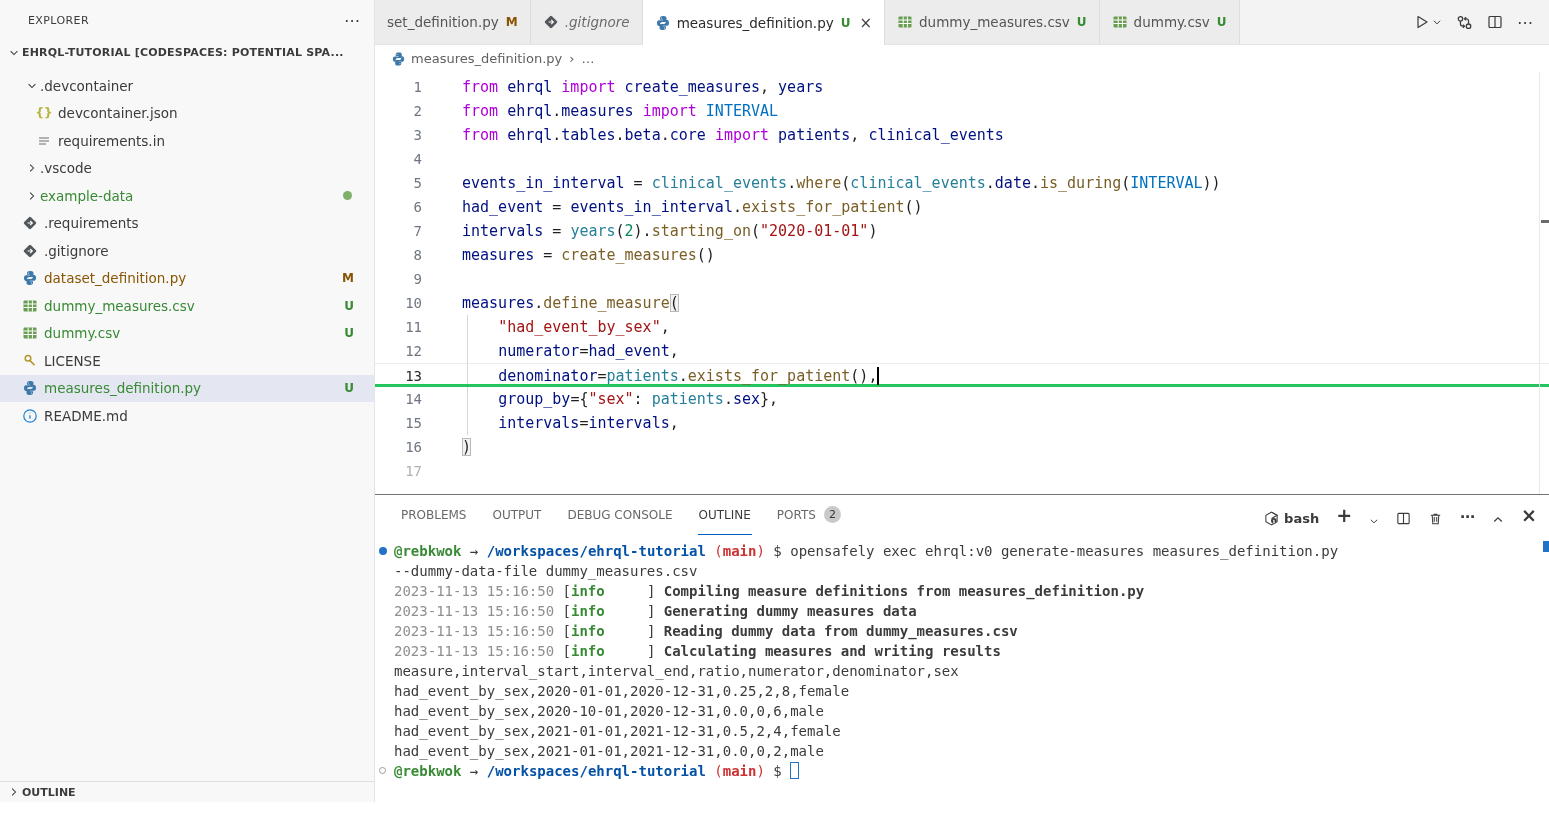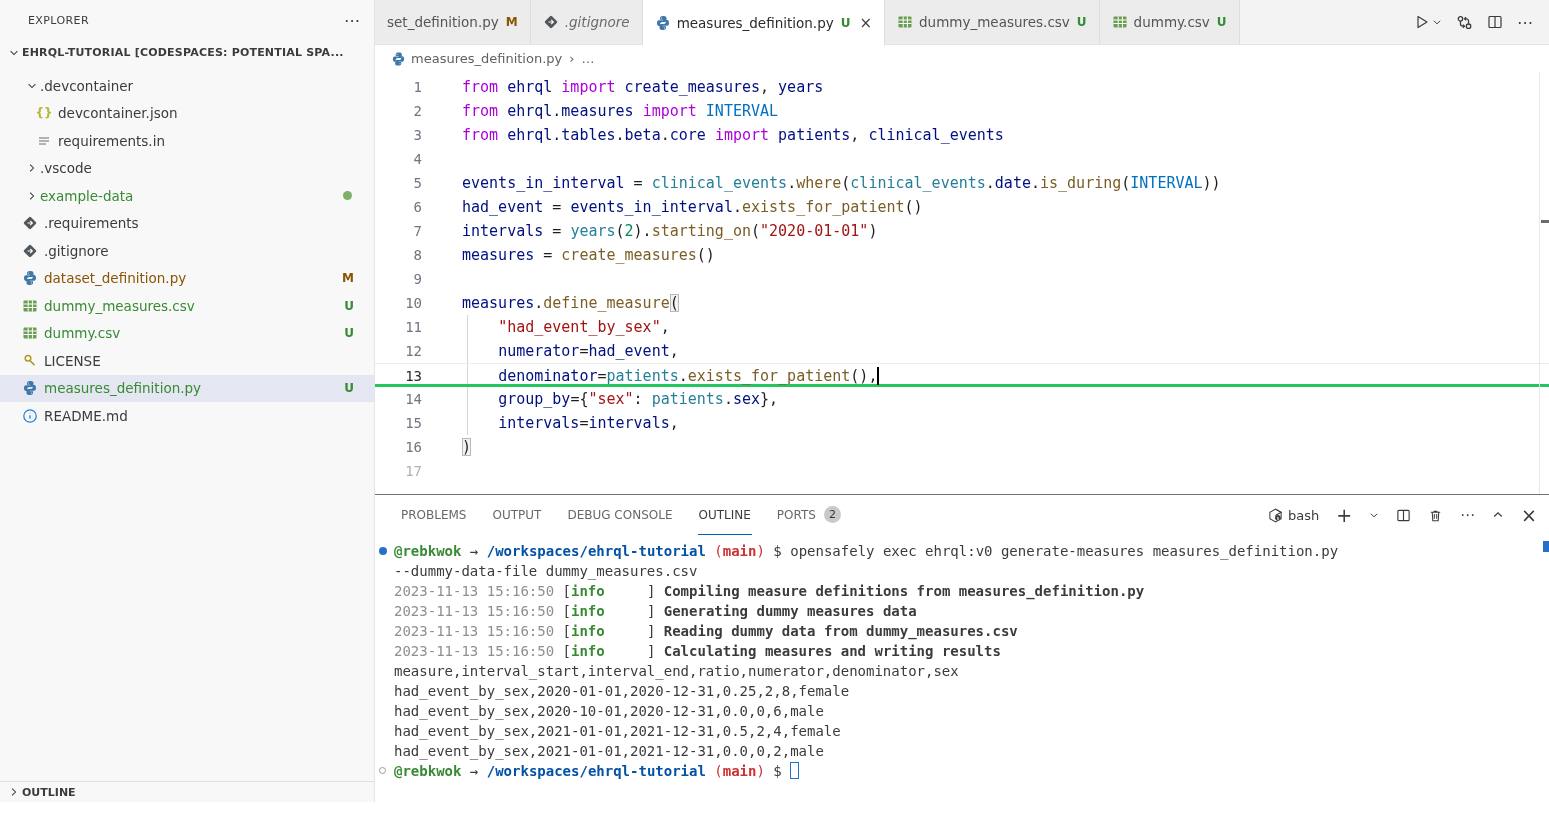--- a/index.html
+++ b/index.html
@@ -77,21 +77,21 @@
 
   
   .panel { flex:1; border-top:1px solid #737373; position:relative; background:#fff; min-height:0; }
   .panel-header { height:40px; display:flex; align-items:center; padding:0 12px 0 25px; }
   .ptabs { display:flex; gap:24px; height:100%; }
   .ptab { display:flex; align-items:center; gap:8px; font-size:12px; color:#686868;
     cursor:pointer; border-bottom:1px solid transparent; padding:0 1px; }
   .ptab.active { color:#3b3b3b; border-bottom-color:var(--accent); }
   .pbadge { background:#c9c9c9; color:#363636; border-radius:50%; width:17px; height:17px;
     font-size:11px; display:inline-flex; align-items:center; justify-content:center; }
-  .panel-actions { margin-left:auto; display:flex; align-items:center; gap:17px; color:#3b3b3b; }
+  .panel-actions { margin-left:auto; display:flex; align-items:flex-end; gap:17px; color:#3b3b3b;font-weight:bold; }
   .shell { display:flex; align-items:center; gap:5px; font-size:13px; color:#3b3b3b; cursor:pointer; }
   .pabtn { display:inline-flex; cursor:pointer; font-size:15px; color:#3b3b3b;
     align-items:center; }
   .term { position:absolute; top:46px; left:0; right:14px; bottom:0;
     font-family:"DejaVu Sans Mono","Liberation Mono",monospace; font-size:14px;
     line-height:20px; color:#3b3b3b; overflow:hidden; }
   .tline { display:flex; }
   .tgut { width:19px; flex:none; position:relative; }
   .tgut .dotf { position:absolute; left:4px; top:6px; width:8px; height:8px; border-radius:50%;
     background:var(--term_blue); }

